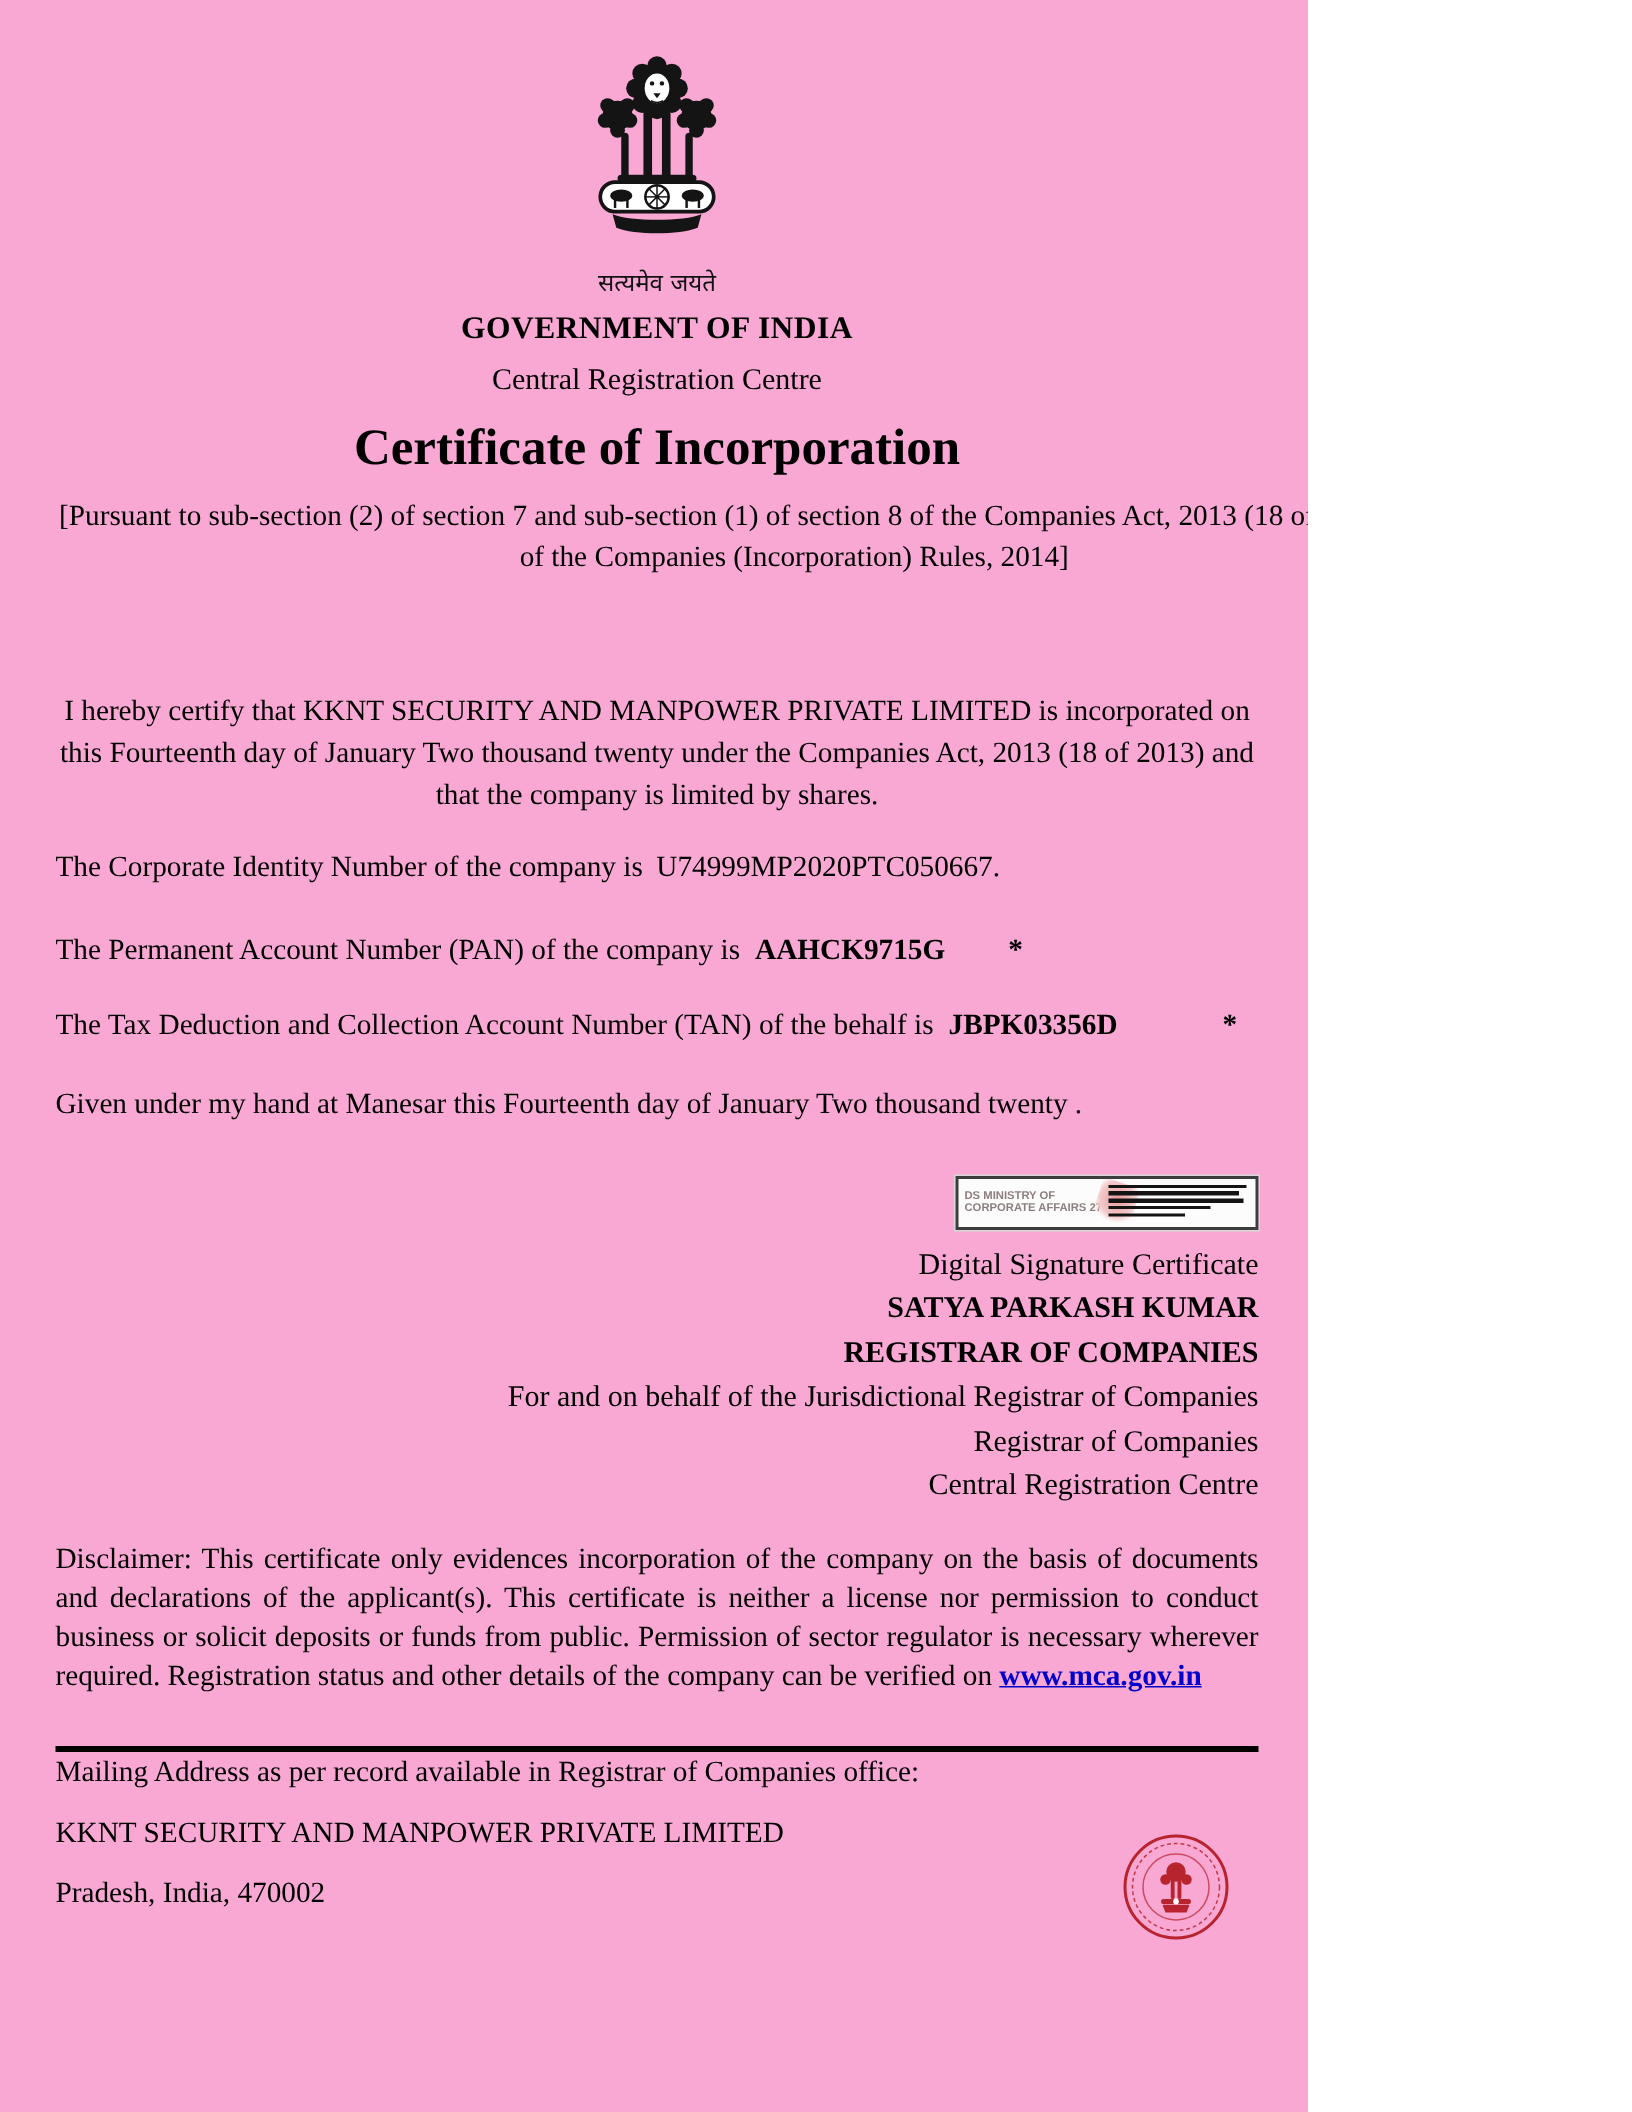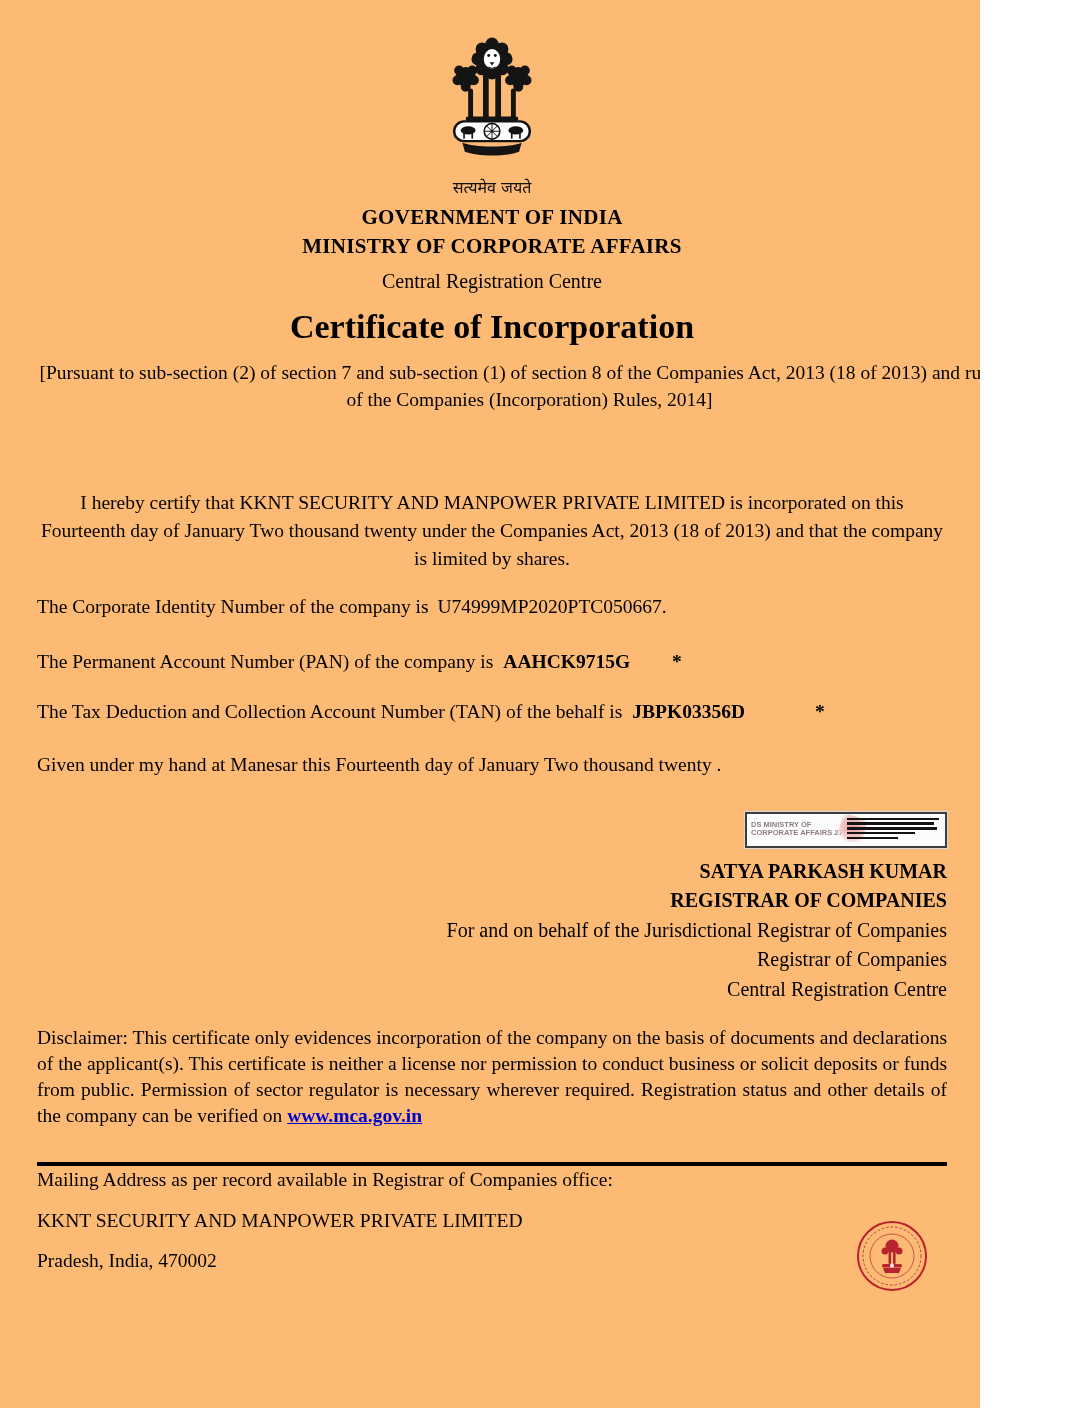--- a/index.html
+++ b/index.html
@@ -1,19 +1,19 @@
 <!DOCTYPE html>
 <html><head>
 <meta charset="utf-8">
 <style>
   html,body{margin:0;padding:0;background:#ffffff;}
   .page{
     position:relative;
-    width:980px;height:1408px;
-    background:#fdba74;color:#000;
+    width:872px;height:1408px;
+    background:#f9a8d4;color:#000;
     font-family:"Liberation Serif", serif;
     overflow:hidden;
   }
   .content{padding:0 33px 0 37px;}
 
   
   .header{ text-align:center; padding-top:26px; }
   .emblem-svg{ width:100px; height:148px; display:inline-block; }
   .motto{ font-size:16px; line-height:20px; margin-top:0px;
           font-family:"DejaVu Sans", sans-serif; color:#111; }
@@ -140,21 +140,20 @@
         <rect x="25" y="129" width="2" height="8" fill="#141414"></rect>
           <rect x="35" y="129" width="2" height="8" fill="#141414"></rect>
         <ellipse cx="89" cy="127" rx="9" ry="5" fill="#141414"></ellipse>
         <rect x="83" y="129" width="2" height="8" fill="#141414"></rect>
           <rect x="93" y="129" width="2" height="8" fill="#141414"></rect>
 
         <path d="M24,142 C38,148 82,148 96,142 L93,153 C78,159 42,159 27,153 Z" fill="#141414"></path>
       </svg>
       <div class="motto">सत्यमेव जयते</div>
       <div class="gov-line">GOVERNMENT OF INDIA</div>
-      <div class="ministry-line">MINISTRY OF CORPORATE AFFAIRS</div>
       <div class="centre-line">Central Registration Centre</div>
     </div>
 
     <div class="doc-title">Certificate of Incorporation</div>
     <div class="pursuant">[Pursuant to sub-section (2) of section 7 and sub-section (1) of section 8 of the Companies Act, 2013 (18 of 2013) and rule 18 of the Companies (Incorporation) Rules, 2014]</div>
 
     <p class="para certify"><span>I hereby certify that </span><span>KKNT SECURITY AND MANPOWER PRIVATE LIMITED</span><span> is incorporated on this Fourteenth day of January Two thousand twenty under the Companies Act, 2013 (18 of 2013) and that the company is limited by shares.</span></p>
 
     <p class="para cin-line"><span>The Corporate Identity Number of the company is</span><span class="val-gap">U74999MP2020PTC050667.</span></p>
 
@@ -172,20 +171,21 @@
           <div class="tl w1"></div>
           <div class="tl w2"></div>
           <div class="tl w3"></div>
           <div class="tl w4"></div>
           <div class="tl w5"></div>
         </div>
       </div>
     </div>
 
     <div class="sig-block">
+      <div class="sig-line">Digital Signature Certificate</div>
       <div class="sig-line bold">SATYA PARKASH KUMAR</div>
       <div class="sig-line bold">REGISTRAR OF COMPANIES</div>
       <div class="sig-line">For and on behalf of the Jurisdictional Registrar of Companies</div>
       <div class="sig-line">Registrar of Companies</div>
       <div class="sig-line">Central Registration Centre</div>
     </div>
 
     <p class="disclaimer"><span>Disclaimer: This certificate only evidences incorporation of the company on the basis of documents and declarations of the applicant(s). This certificate is neither a license nor permission to conduct business or solicit deposits or funds from public. Permission of sector regulator is necessary wherever required. Registration status and other details of the company can be verified on </span><a class="link">www.mca.gov.in</a></p>
 
     <div class="divider"></div>

